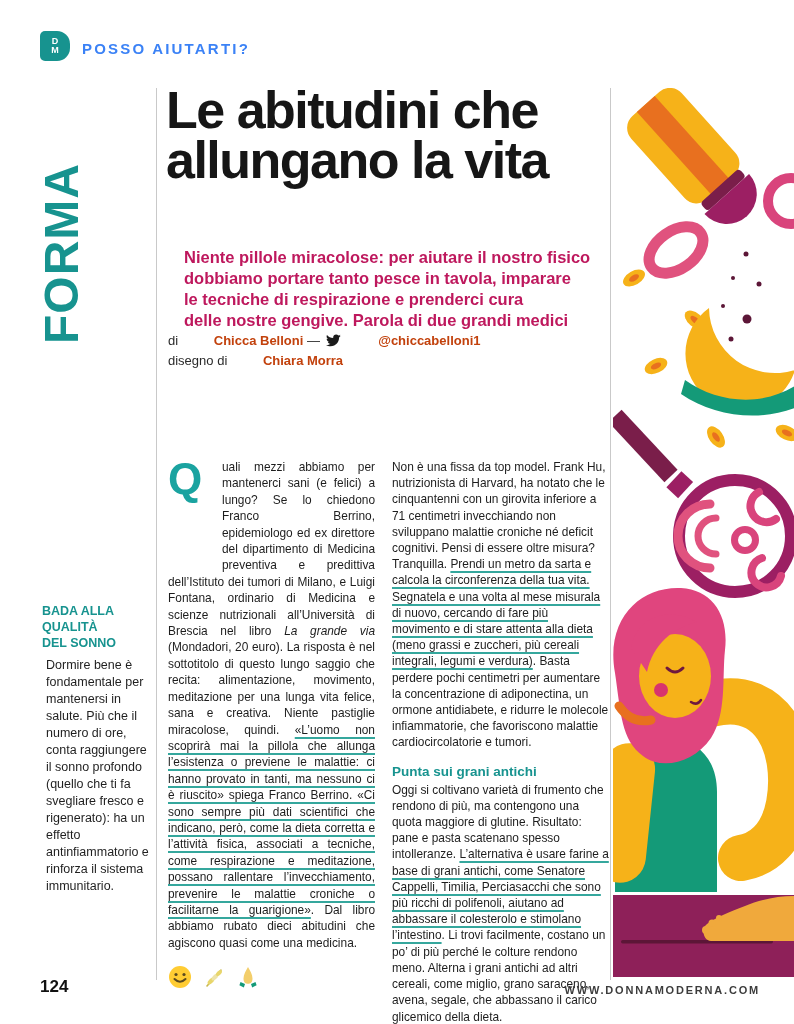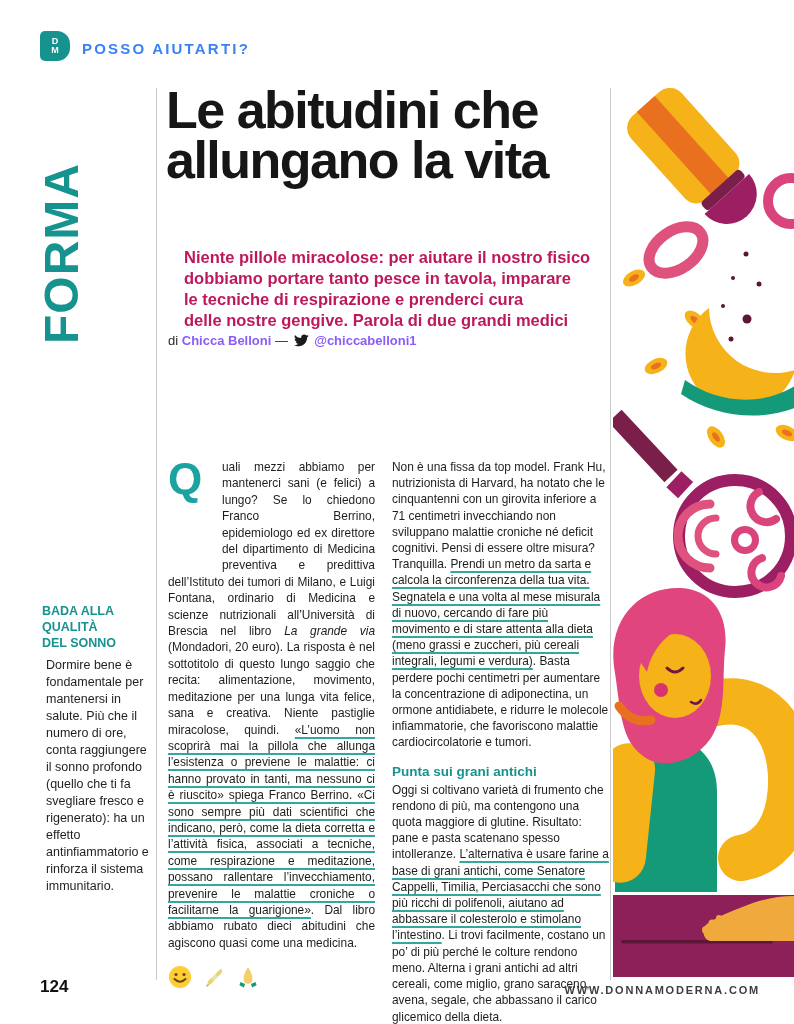--- a/index.html
+++ b/index.html
@@ -19,21 +19,21 @@
 
   
   .forma{position:absolute;left:34px;top:92px;height:252px;writing-mode:vertical-rl;
          transform:rotate(180deg);font-size:48px;font-weight:800;color:#17938F;letter-spacing:1px;}
 
   .title{position:absolute;left:166px;top:86px;margin:0;font-size:52px;line-height:0.96;
          font-weight:800;letter-spacing:-1.5px;color:#161616;}
   .standfirst{position:absolute;left:168px;top:231px;width:460px;margin:16px;font-size:16.5px;
          line-height:21px;font-weight:700;color:#be185d;white-space:pre-line;}
   .byline{position:absolute;left:168px;top:331px;font-size:13px;line-height:1.5;color:#2b2b2b;}
-  .byline b{color:#8b5cf6;}
+  .byline b{color:#c2410c;margin-left:32px;}
   .tw{display:inline-block;vertical-align:-2px;margin:0 2px;}
 
   
   .sidebar{position:absolute;left:42px;top:603px;width:112px;}
   .sidebar h3{margin:0 0 6px;font-size:12.5px;line-height:1.28;font-weight:800;color:#17938F;white-space:pre-line;}
   .sidebar p{margin:4px;font-size:12.5px;line-height:17px;color:#1f1f1f;}
 
   
   .col1{position:absolute;left:168px;top:459px;width:207px;}
   .col2{position:absolute;left:392px;top:459px;width:217px;}
@@ -83,20 +83,24 @@
   <div class="byline">
     <div>
       <span>di</span>
       <b>Chicca Belloni</b>
       <span>—</span>
       <svg class="tw" width="15" height="13" viewBox="0 0 17 14">
         <path fill="#1b1b1b" d="M16.6 1.7c-.6.3-1.2.5-1.9.6.7-.4 1.2-1.1 1.5-1.9-.7.4-1.4.7-2.1.8C13.4.5 12.5.1 11.5.1 9.6.1 8.1 1.6 8.1 3.5c0 .3 0 .5.1.8C5.3 4.1 2.8 2.8 1.1.7.8 1.2.7 1.8.7 2.4c0 1.2.6 2.2 1.5 2.9-.6 0-1.1-.2-1.5-.4v.1c0 1.6 1.2 3 2.7 3.3-.3.1-.6.1-.9.1-.2 0-.4 0-.6-.1.4 1.4 1.7 2.4 3.1 2.4-1.1.9-2.6 1.4-4.1 1.4H0c1.5 1 3.3 1.5 5.2 1.5 6.2 0 9.6-5.1 9.6-9.6v-.4c.7-.4 1.3-1 1.8-1.9z"></path>
       </svg>
       <b>@chiccabelloni1</b>
     </div>
+    <div>
+      <span>disegno di</span>
+      <b>Chiara Morra</b>
+    </div>
   </div>
 
   <aside class="sidebar">
     <h3>BADA ALLA
 QUALITÀ
 DEL SONNO</h3>
     <p>Dormire bene è fondamentale per mantenersi in salute. Più che il numero di ore, conta raggiungere il sonno profondo (quello che ti fa svegliare fresco e rigenerato): ha un effetto antinfiammatorio e rinforza il sistema immunitario.</p>
   </aside>
 
   <div class="col1">

